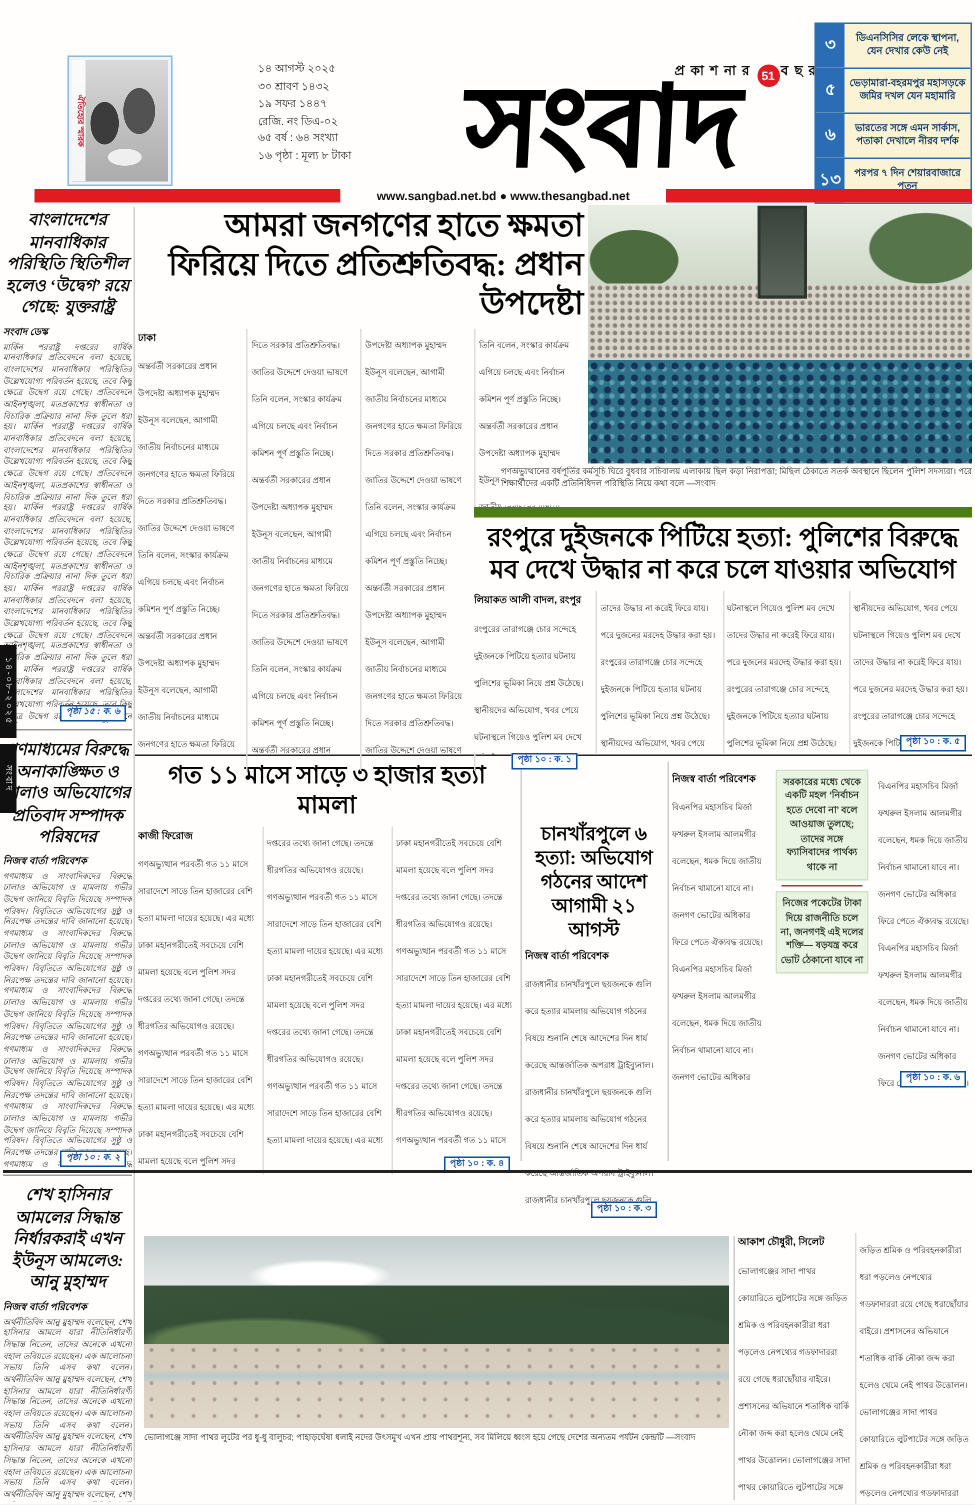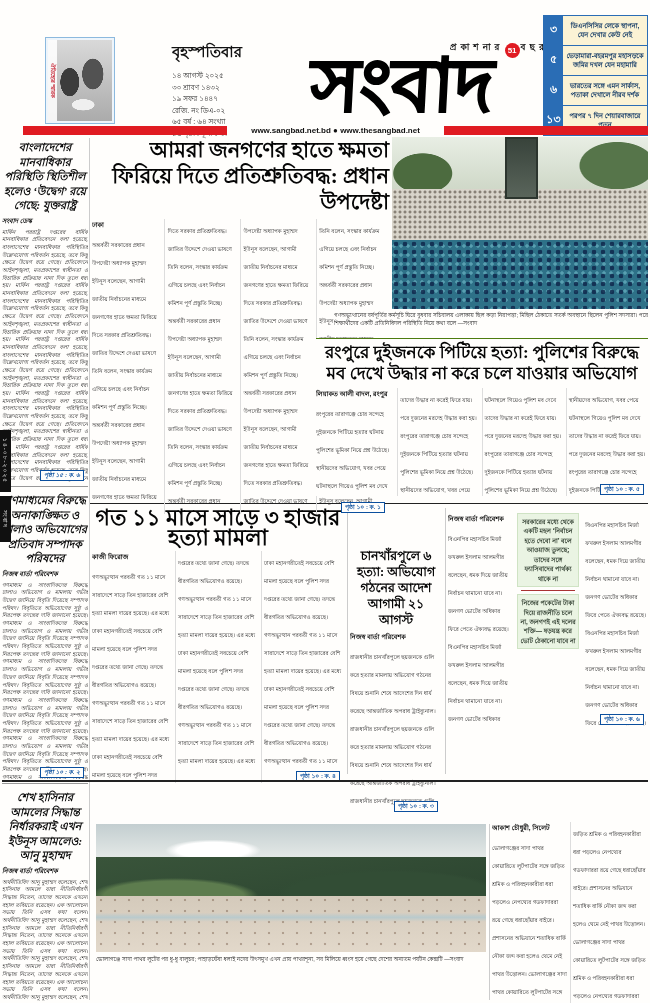--- a/index.html
+++ b/index.html
@@ -59,26 +59,26 @@
   .pt-arch{position:absolute;left:44%;top:0;width:13%;height:120%;background:linear-gradient(#37423a,#5b665c);box-shadow:inset 0 0 0 2px #2c352e;}
   .pt-crowd{height:30%;background-color:#d8d4ca;background-image:
       repeating-radial-gradient(circle at 3px 3px, rgba(70,60,50,.55) 0 1.2px, transparent 1.8px 100%);
       background-size:5px 5px;}
   .pt-police{height:40%;background-color:#2e7188;background-image:
       repeating-radial-gradient(circle at 4px 4px, rgba(13,34,72,.8) 0 2px, transparent 2.6px 100%),
       repeating-radial-gradient(circle at 2px 6px, rgba(130,205,216,.5) 0 1.4px, transparent 2px 100%);
       background-size:9px 8px,7px 9px;}
   .capt{font-size:5.6px;line-height:1.45;text-align:justify;color:#222;background:#fffefc;z-index:2;}
   
-  .rang{left:316px;top:338px;width:332px;background:#fffefc;z-index:2;border-top:1px solid #4d7c0f;padding-top:3px;}
+  .rang{left:316px;top:338px;width:332px;background:#fffefc;z-index:2;border-top:7px solid #4d7c0f;padding-top:3px;}
   .h-rang{font-size:17px;line-height:21px;font-weight:bold;text-align:center;color:#050505;}
   .rbody{position:relative;margin-top:4px;height:108px;columns:4;column-gap:5px;column-rule:1px solid #ddd;column-fill:auto;overflow:hidden;}
   
   .cases{left:92px;top:508px;width:252px;}
-  .h-mid{font-size:22px;line-height:20px;font-weight:bold;text-align:center;color:#050505;}
+  .h-mid{font-size:16px;line-height:20px;font-weight:bold;text-align:center;color:#050505;}
   .cbody{position:relative;margin-top:3px;height:232px;columns:3;column-gap:6px;column-rule:1px solid #ddd;column-fill:auto;overflow:hidden;}
   .chank{left:350px;top:508px;width:92px;}
   .h-chank{font-size:12.5px;line-height:16px;font-weight:bold;text-align:center;color:#050505;margin-top:40px;}
   .kbody{position:relative;margin-top:3px;height:182px;overflow:hidden;}
   .bnp{left:448px;top:508px;width:200px;}
   .h-bnp{font-size:18px;line-height:23px;font-weight:bold;text-align:center;color:#050505;}
   .bnp-cols{position:relative;display:flex;gap:6px;margin-top:5px;height:213px;overflow:hidden;}
   .bnp-col{flex:1;overflow:hidden;}
   .quote{background:#eaf4e3;border:1px solid #cfe3c4;padding:3px 2px;font-size:6.3px;font-weight:bold;text-align:center;color:#2c3a2c;line-height:1.5;}
   .qsep{height:1px;background:#a33;margin:3px 4px;}
@@ -102,21 +102,20 @@
 
 <div class="page">
 
   <div class="abs mast-photo">
     <div class="mp-img">
       <div class="mp-strip">ঐতিহ্যের স্মারক</div>
     </div>
   </div>
 
   <div class="abs dateblock">
-    <div class="day">বৃহস্পতিবার</div>
     <div class="dline">১৪ আগস্ট ২০২৫</div>
     <div class="dline">৩০ শ্রাবণ ১৪৩২</div>
     <div class="dline">১৯ সফর ১৪৪৭</div>
     <div class="dline">রেজি. নং ডিএ-০২</div>
     <div class="dline">৬৫ বর্ষ : ৬৪ সংখ্যা</div>
     <div class="dline">১৬ পৃষ্ঠা : মূল্য ৮ টাকা</div>
   </div>
 
   <div class="abs tagline">
     <span>প্রকাশনার</span><span class="tag-badge">51</span><span>বছর</span>

